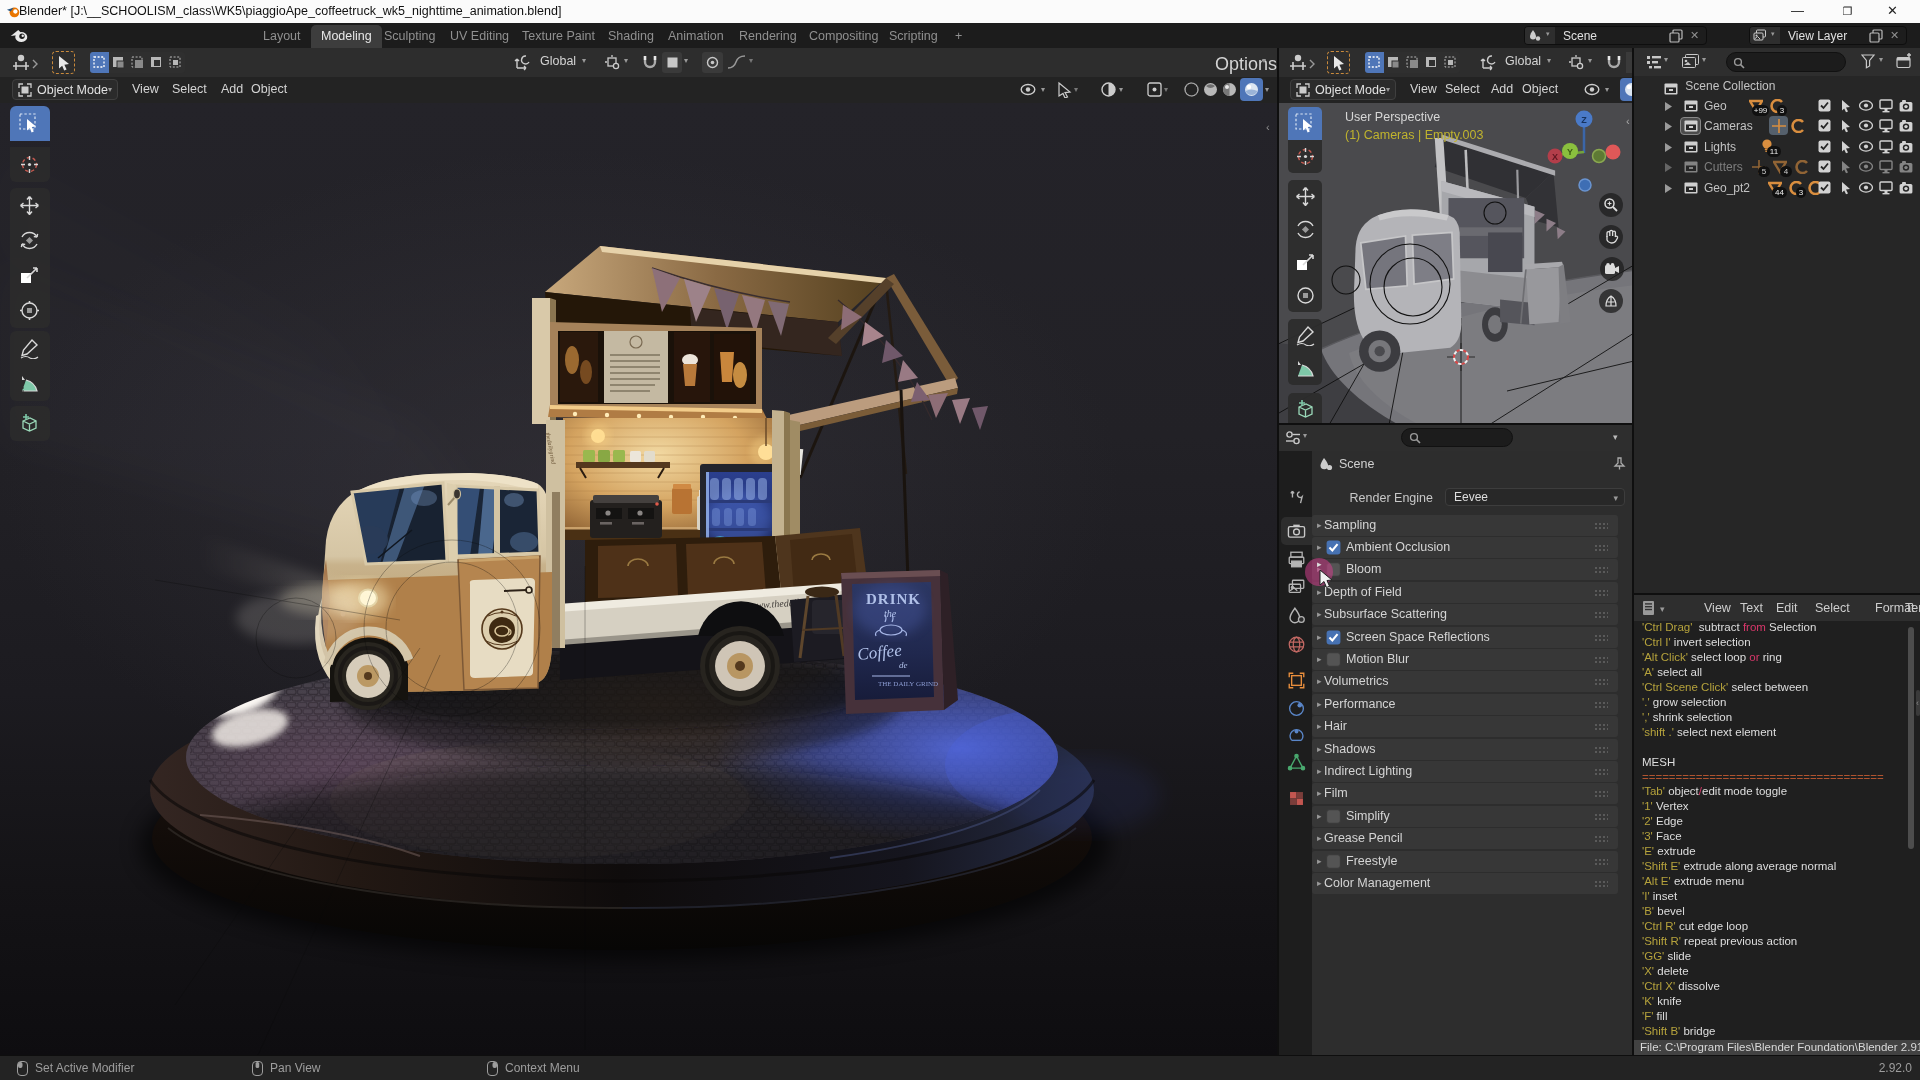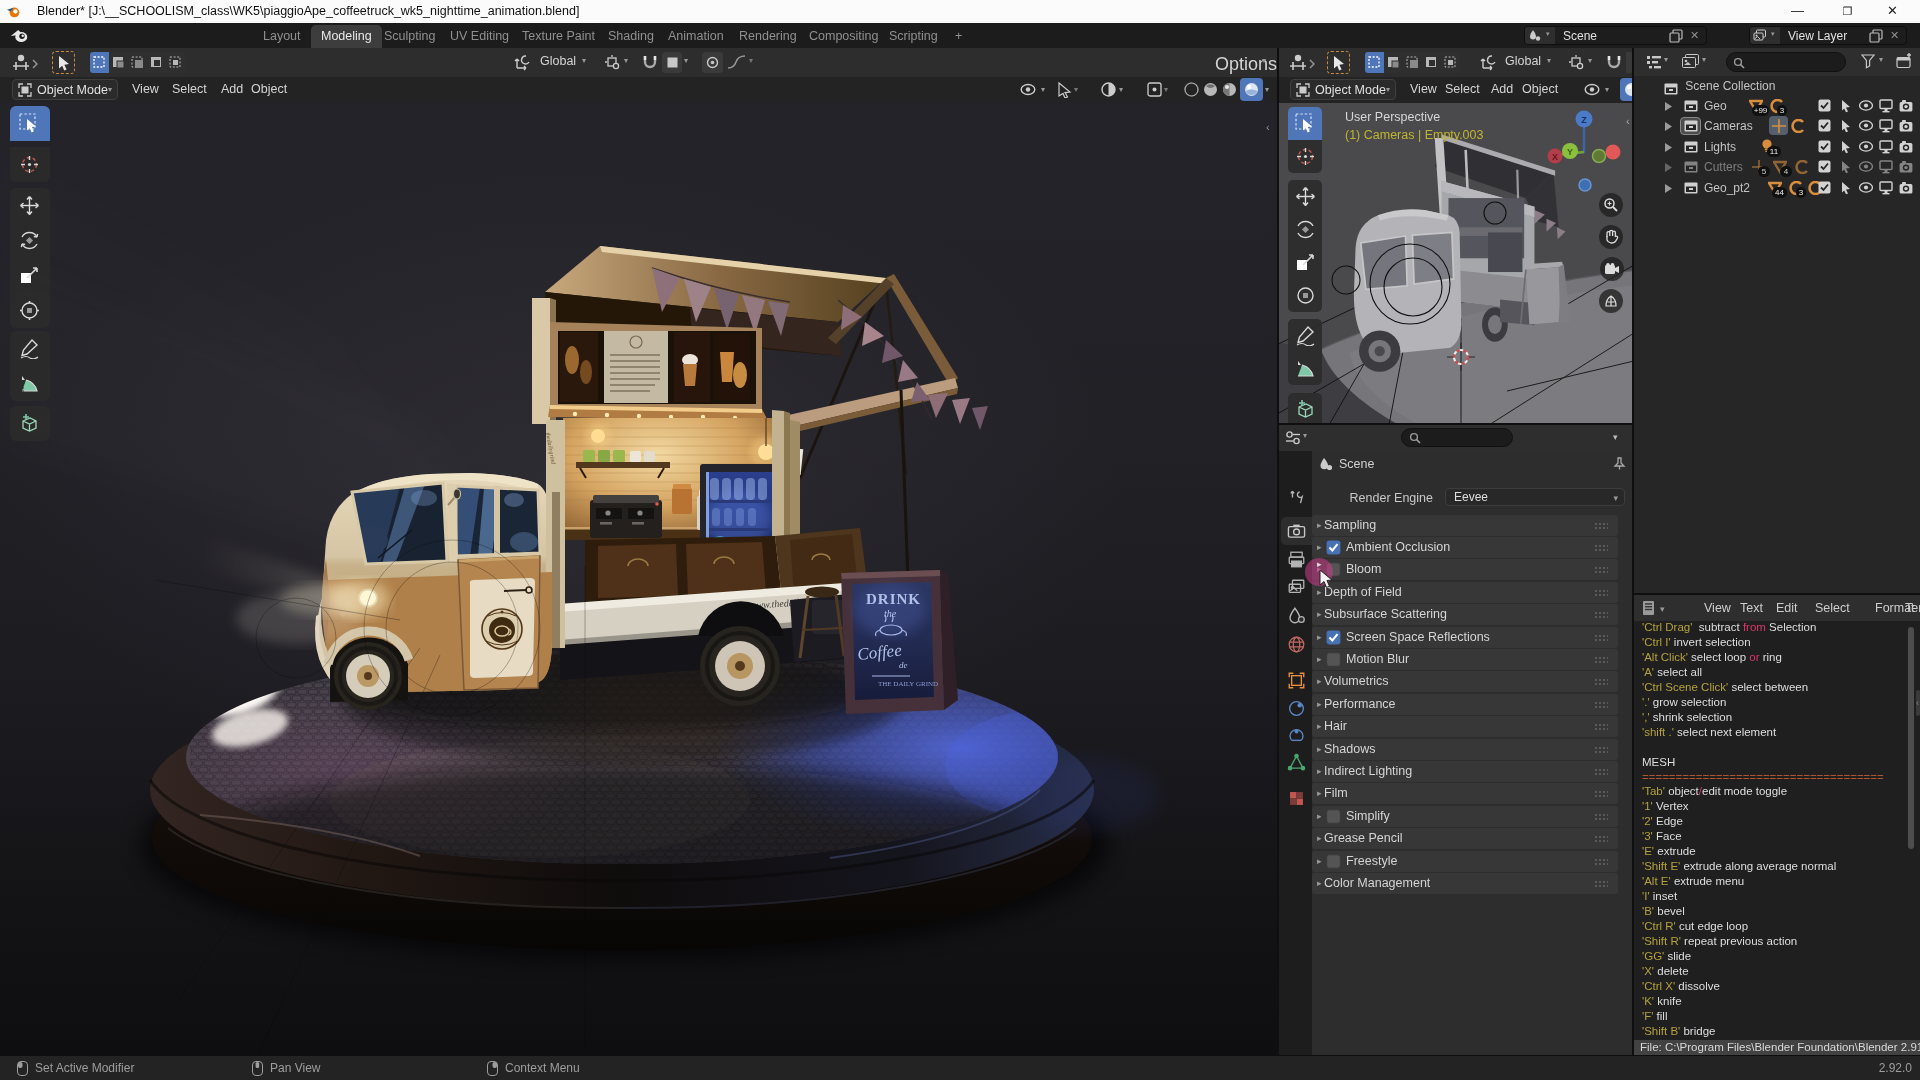--- a/index.html
+++ b/index.html
@@ -4,21 +4,21 @@
 <style>
   * { margin:0; padding:0; box-sizing:border-box; }
   html,body { width:1920px; height:1080px; overflow:hidden; background:#101010;
     font-family:"Liberation Sans", sans-serif; }
   .abs { position:absolute; }
   #stage { position:relative; width:1920px; height:1080px; background:#101010; }
 
   
   #titlebar { left:0; top:0; width:1920px; height:23px; background:#fbfbfb; color:#111;
     font-size:12.5px; line-height:23px; }
-  #titlebar .txt { position:absolute; left:37px; top:0; }
+  #titlebar .txt { position:absolute; left:19px; top:0; }
   .winbtn { position:absolute; top:0; width:45px; height:23px; text-align:center;
     color:#222; font-size:13px; line-height:22px; }
 
   
   #menubar { left:0; top:23px; width:1920px; height:25px; background:#1c1c1c; color:#d4d4d4;
     font-size:12.5px; }
   .mitem { position:absolute; top:0; height:25px; line-height:25px; color:#cfcfcf;margin-top:26px; }
   .tab { position:absolute; top:2px; height:23px; line-height:23px; padding:0 10px;
     color:#909090; border-radius:5px 5px 0 0; }
   .tab.active { background:#3d3d3d; color:#e8e8e8; }

